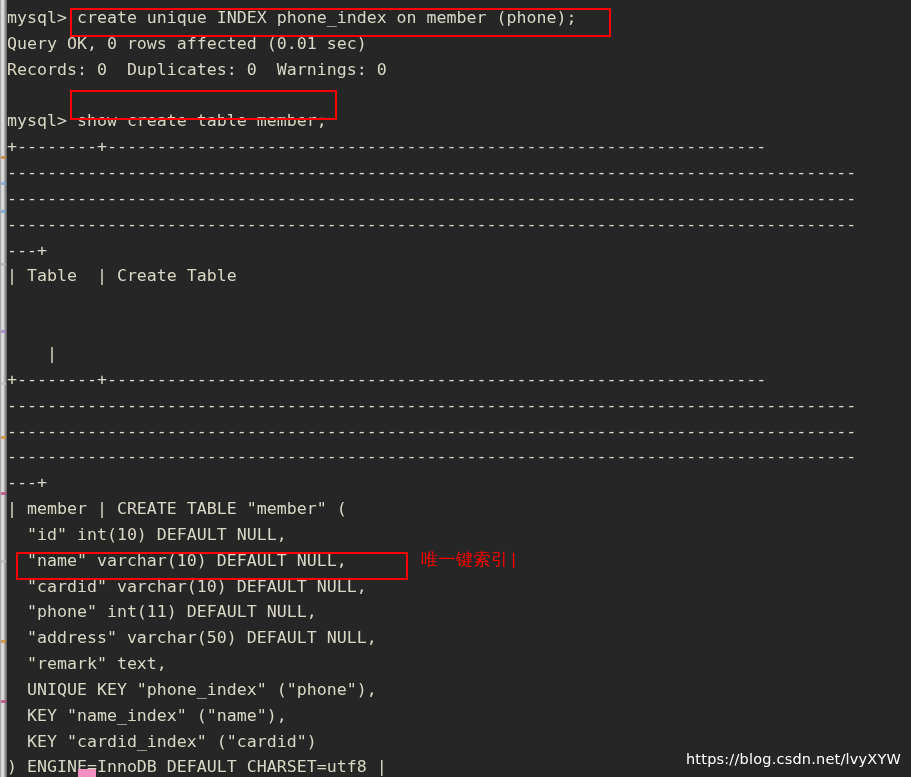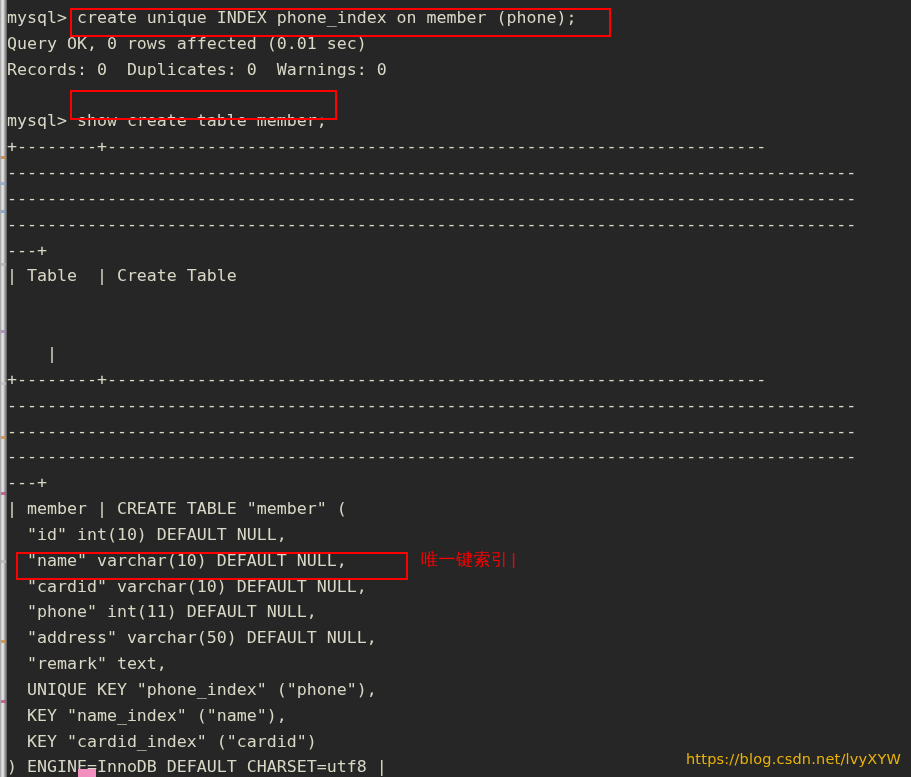--- a/index.html
+++ b/index.html
@@ -71,21 +71,21 @@
     font-size: 17px;
     line-height: 20px;
     letter-spacing: 0.5px;
     z-index: 21;
     white-space: pre;
   }
   #watermark {
     position: absolute;
     right: 10px;
     bottom: 10px;
-    color: #eab308;
+    color: #ffffff;
     font-family: "DejaVu Sans", "Liberation Sans", sans-serif;
     font-size: 14.5px;
     letter-spacing: 0.2px;
     z-index: 22;
     white-space: pre;
   }
   #cursor-block {
     position: absolute;
     left: 71px;
     top: 769px;

